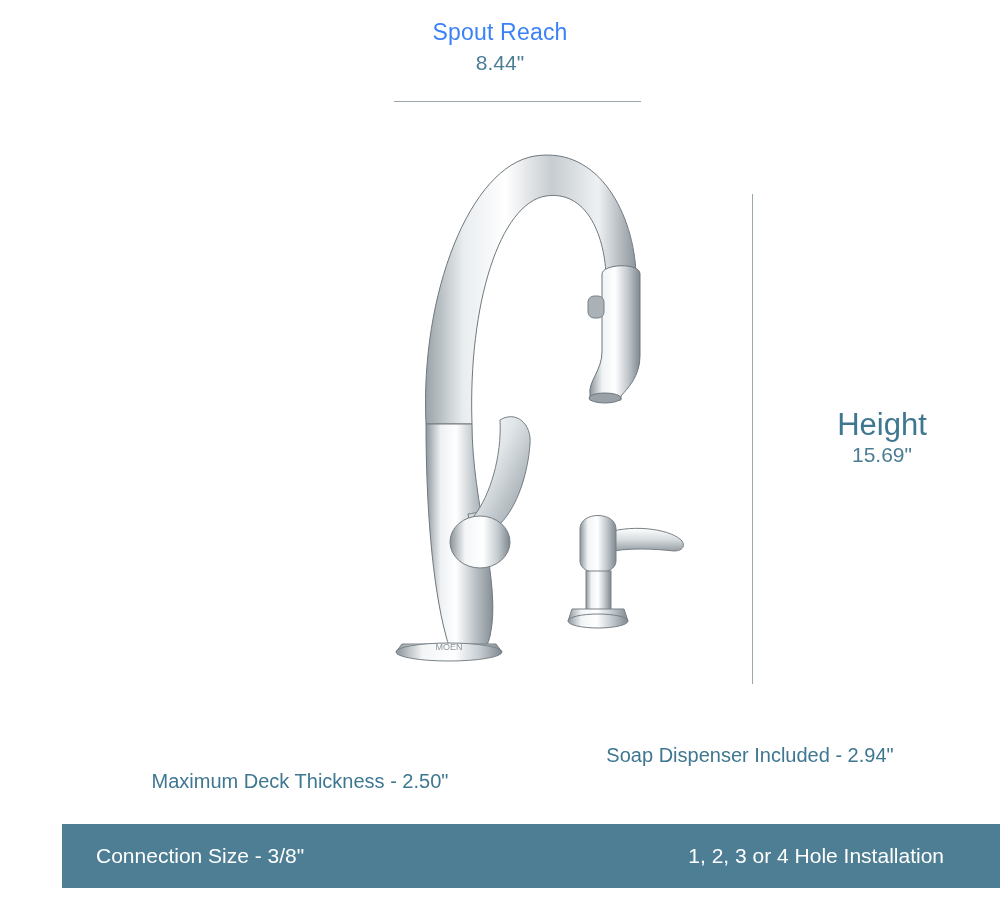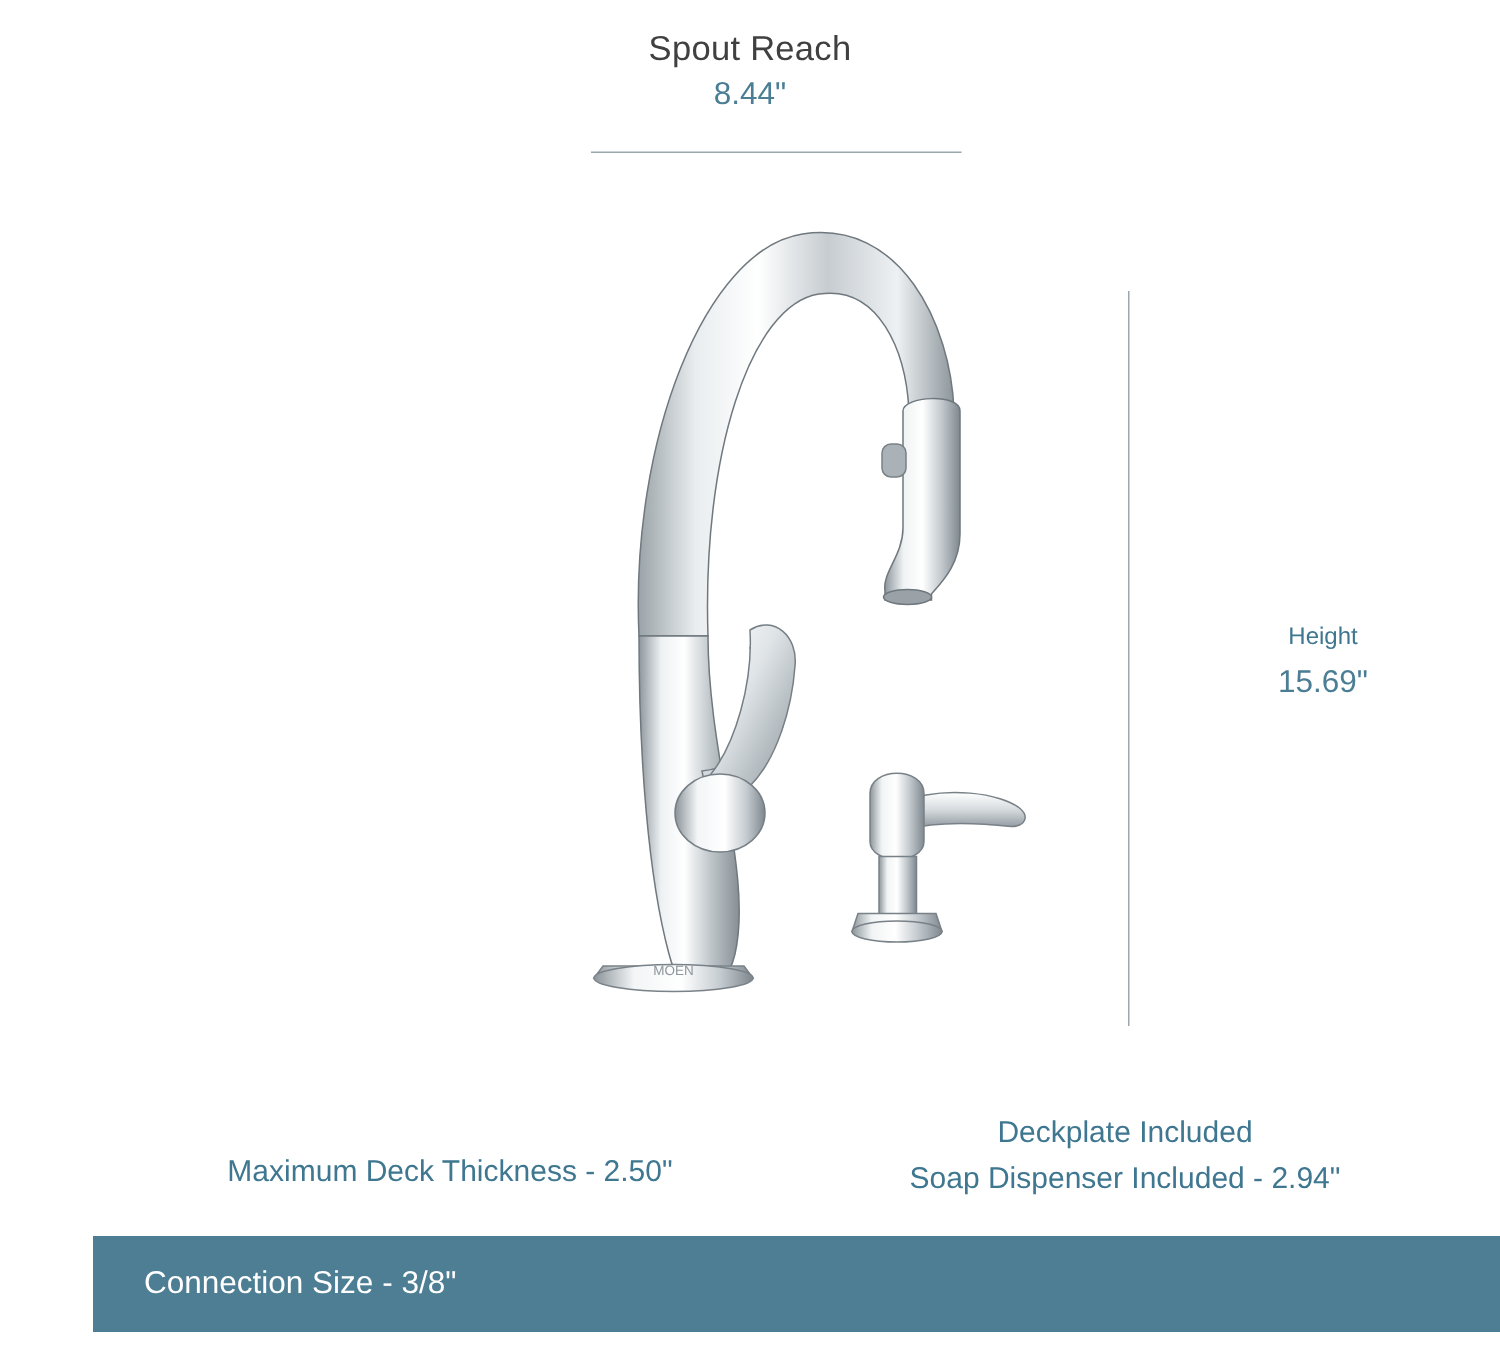--- a/index.html
+++ b/index.html
@@ -19,21 +19,21 @@
   
   #spout-reach-block {
     position: absolute;
     left: 0;
     top: 18px;
     width: 1000px;
     text-align: center;
   }
   #spout-reach-block .dim-title {
     font-size: 23px;
-    color: #404040;
+    color: #3b82f6;
     letter-spacing: .2px;
     line-height: 28px;
   }
   #spout-reach-block .dim-value {
     font-size: 21px;
     color: #4b7e94;
     line-height: 28px;
     margin-top: 3px;
   }
   #spout-reach-rule {
@@ -55,21 +55,21 @@
     background: #9aa7ad;
   }
   #height-block {
     position: absolute;
     left: 772px;
     top: 410px;
     width: 220px;
     text-align: center;
   }
   #height-block .dim-title {
-    font-size: 16px;
+    font-size: 31px;
     color: #3f7791;
     line-height: 30px;
   }
   #height-block .dim-value {
     font-size: 21px;
     color: #4b7e94;
     line-height: 30px;
   }
 
   
@@ -265,19 +265,19 @@
     <rect x="26" y="76" width="25" height="40" fill="url(#soapChrome)" stroke="#788187" stroke-width="1"></rect>
 
     <path d="M12,114 L64,114 L68,126 L8,126 Z" fill="url(#soapChrome)" stroke="#788187" stroke-width="1"></path>
     <ellipse cx="38" cy="126" rx="30" ry="7" fill="url(#soapChrome)" stroke="#788187" stroke-width="1"></ellipse>
   </svg>
 </div>
 
 <div id="note-deck">Maximum Deck Thickness - 2.50"</div>
 
 <div id="note-right">
-  <div>Deckplate Included</div>
   <div>Soap Dispenser Included - 2.94"</div>
 </div>
 
 <div id="bottom-bar">
   <div class="bar-left">Connection Size - 3/8"</div>
+  <div class="bar-right">1, 2, 3 or 4 Hole Installation</div>
 </div>
 
 </body></html>

